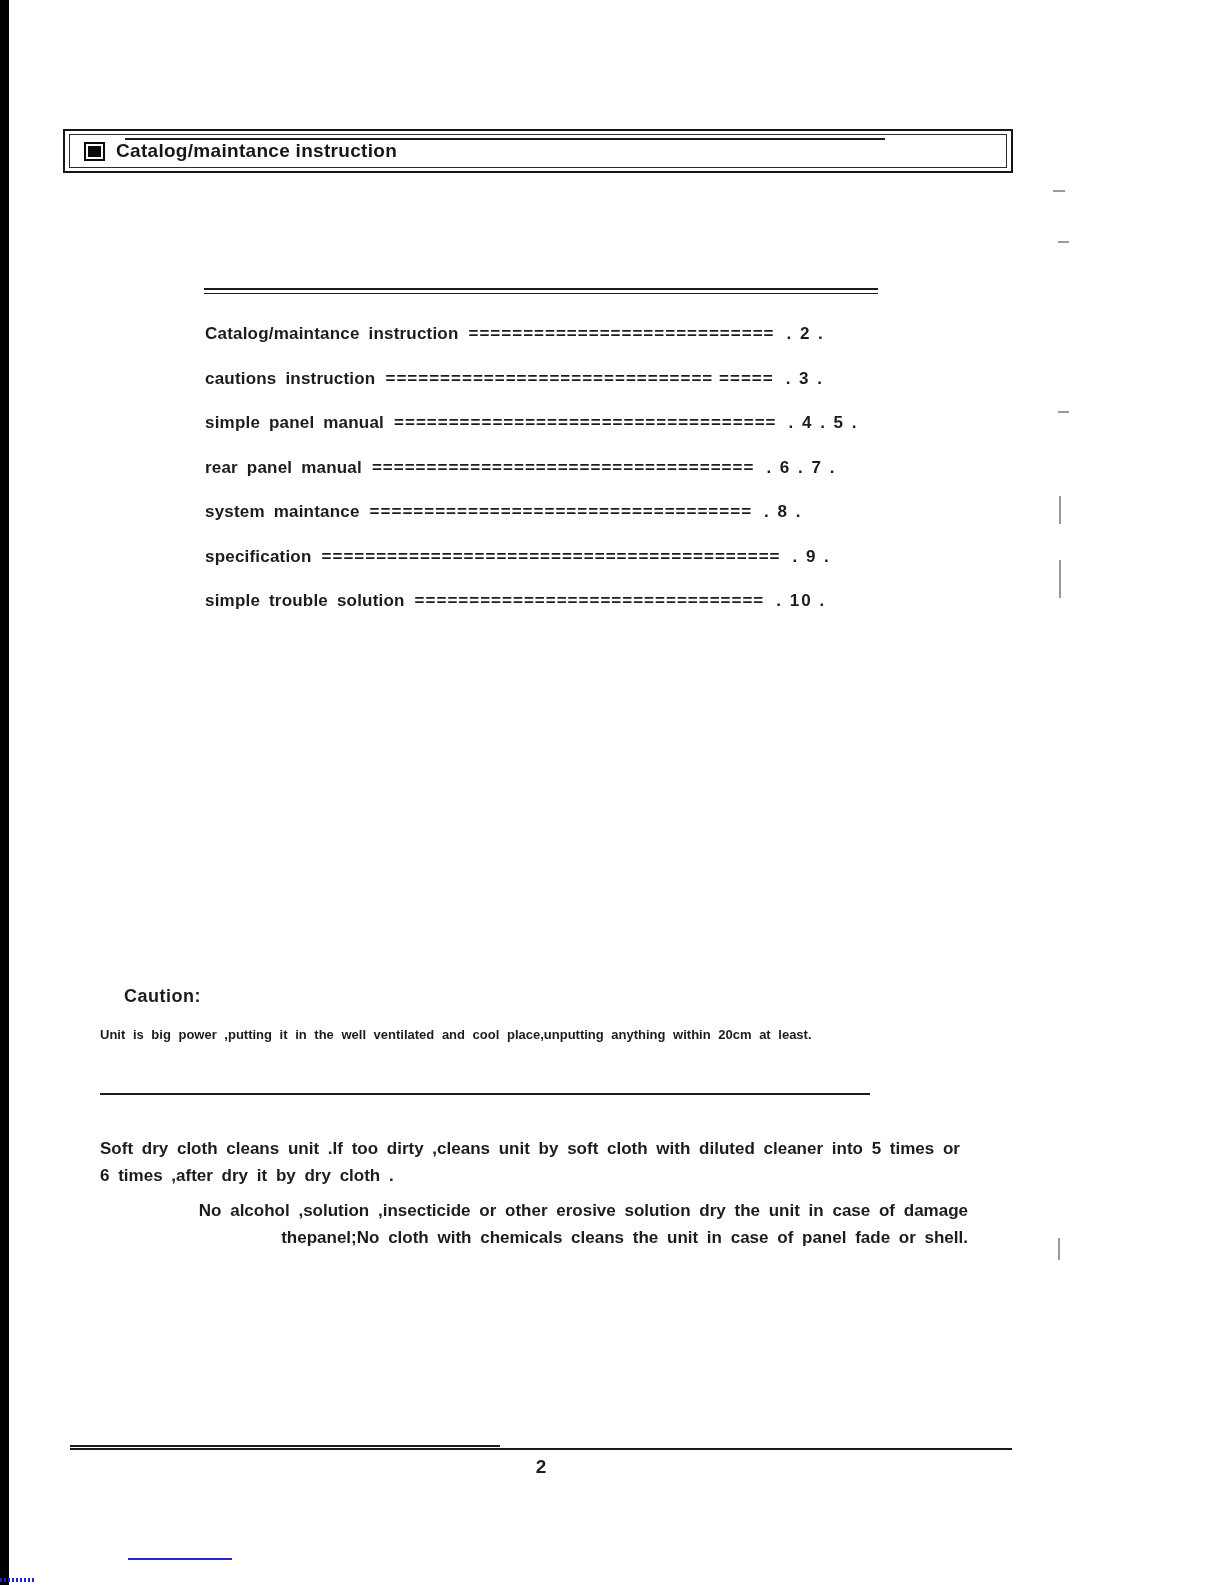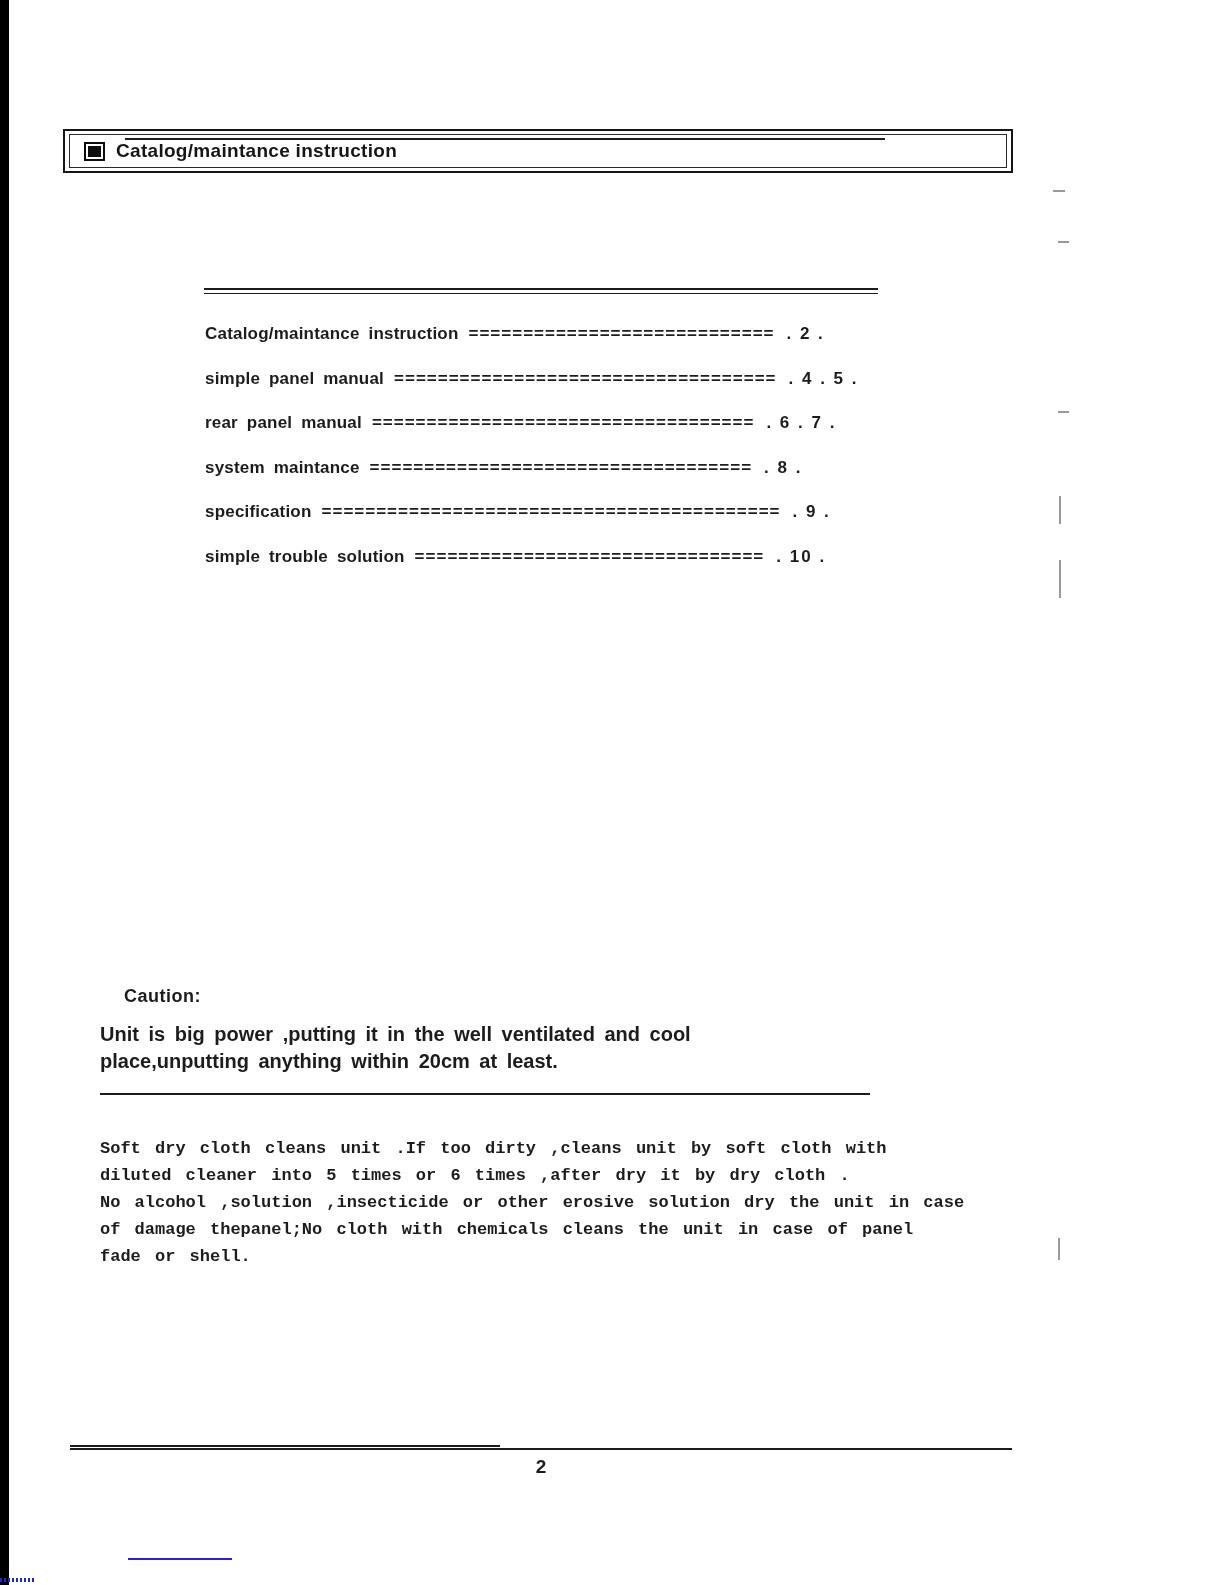--- a/index.html
+++ b/index.html
@@ -87,39 +87,38 @@
   .toc-page { margin-left: 12px; letter-spacing: 2px; }
 
   
   .caution-heading {
     position: absolute; left: 103px; top: 986px;
     font-size: 18px; font-weight: bold; letter-spacing: 0.5px; margin-left: 21px;
   }
   .caution-body {
     position: absolute; left: 100px; top: 1021px;
     width: 745px;
-    font-size: 20px; font-weight: bold;
+    font-size: 13px; font-weight: bold;
     line-height: 27px;
     word-spacing: 4px;
   }
   .caution-rule {
     position: absolute; left: 100px; top: 1093px;
     width: 770px; height: 1.5px; background: #1c1c1c;
   }
 
   
   .care {
     position: absolute; left: 100px; top: 1135px;
     width: 868px;
     font-size: 17px; font-weight: bold;
     line-height: 27px;
     word-spacing: 4px;
-    font-family: Liberation Mono, monospace;
-  }
-  .care-para2 { margin-top: 0px; }
+  }
+  .care-para2 { margin-top: 8px; text-align: right; }
 
   
   .footer-rule {
     position: absolute; left: 70px; top: 1448px;
     width: 942px; height: 1.5px; background: #1c1c1c;
   }
   .footer-rule-overlap {
     position: absolute; left: 70px; top: 1445px;
     width: 430px; height: 1.5px; background: #1c1c1c;
   }
@@ -152,20 +151,25 @@
 </div>
 
 <div class="toc-topline"></div>
 <div class="toc">
   <div class="toc-row">
     <span class="toc-label">Catalog/maintance instruction</span>
     <span class="toc-leader">============================</span>
     <span class="toc-page">. 2 .</span>
   </div>
   <div class="toc-row">
+    <span class="toc-label">cautions  instruction</span>
+    <span class="toc-leader">============================== =====</span>
+    <span class="toc-page">. 3 .</span>
+  </div>
+  <div class="toc-row">
     <span class="toc-label">simple panel manual</span>
     <span class="toc-leader">===================================</span>
     <span class="toc-page">. 4 . 5 .</span>
   </div>
   <div class="toc-row">
     <span class="toc-label">rear panel manual</span>
     <span class="toc-leader">===================================</span>
     <span class="toc-page">. 6 . 7 .</span>
   </div>
   <div class="toc-row">

